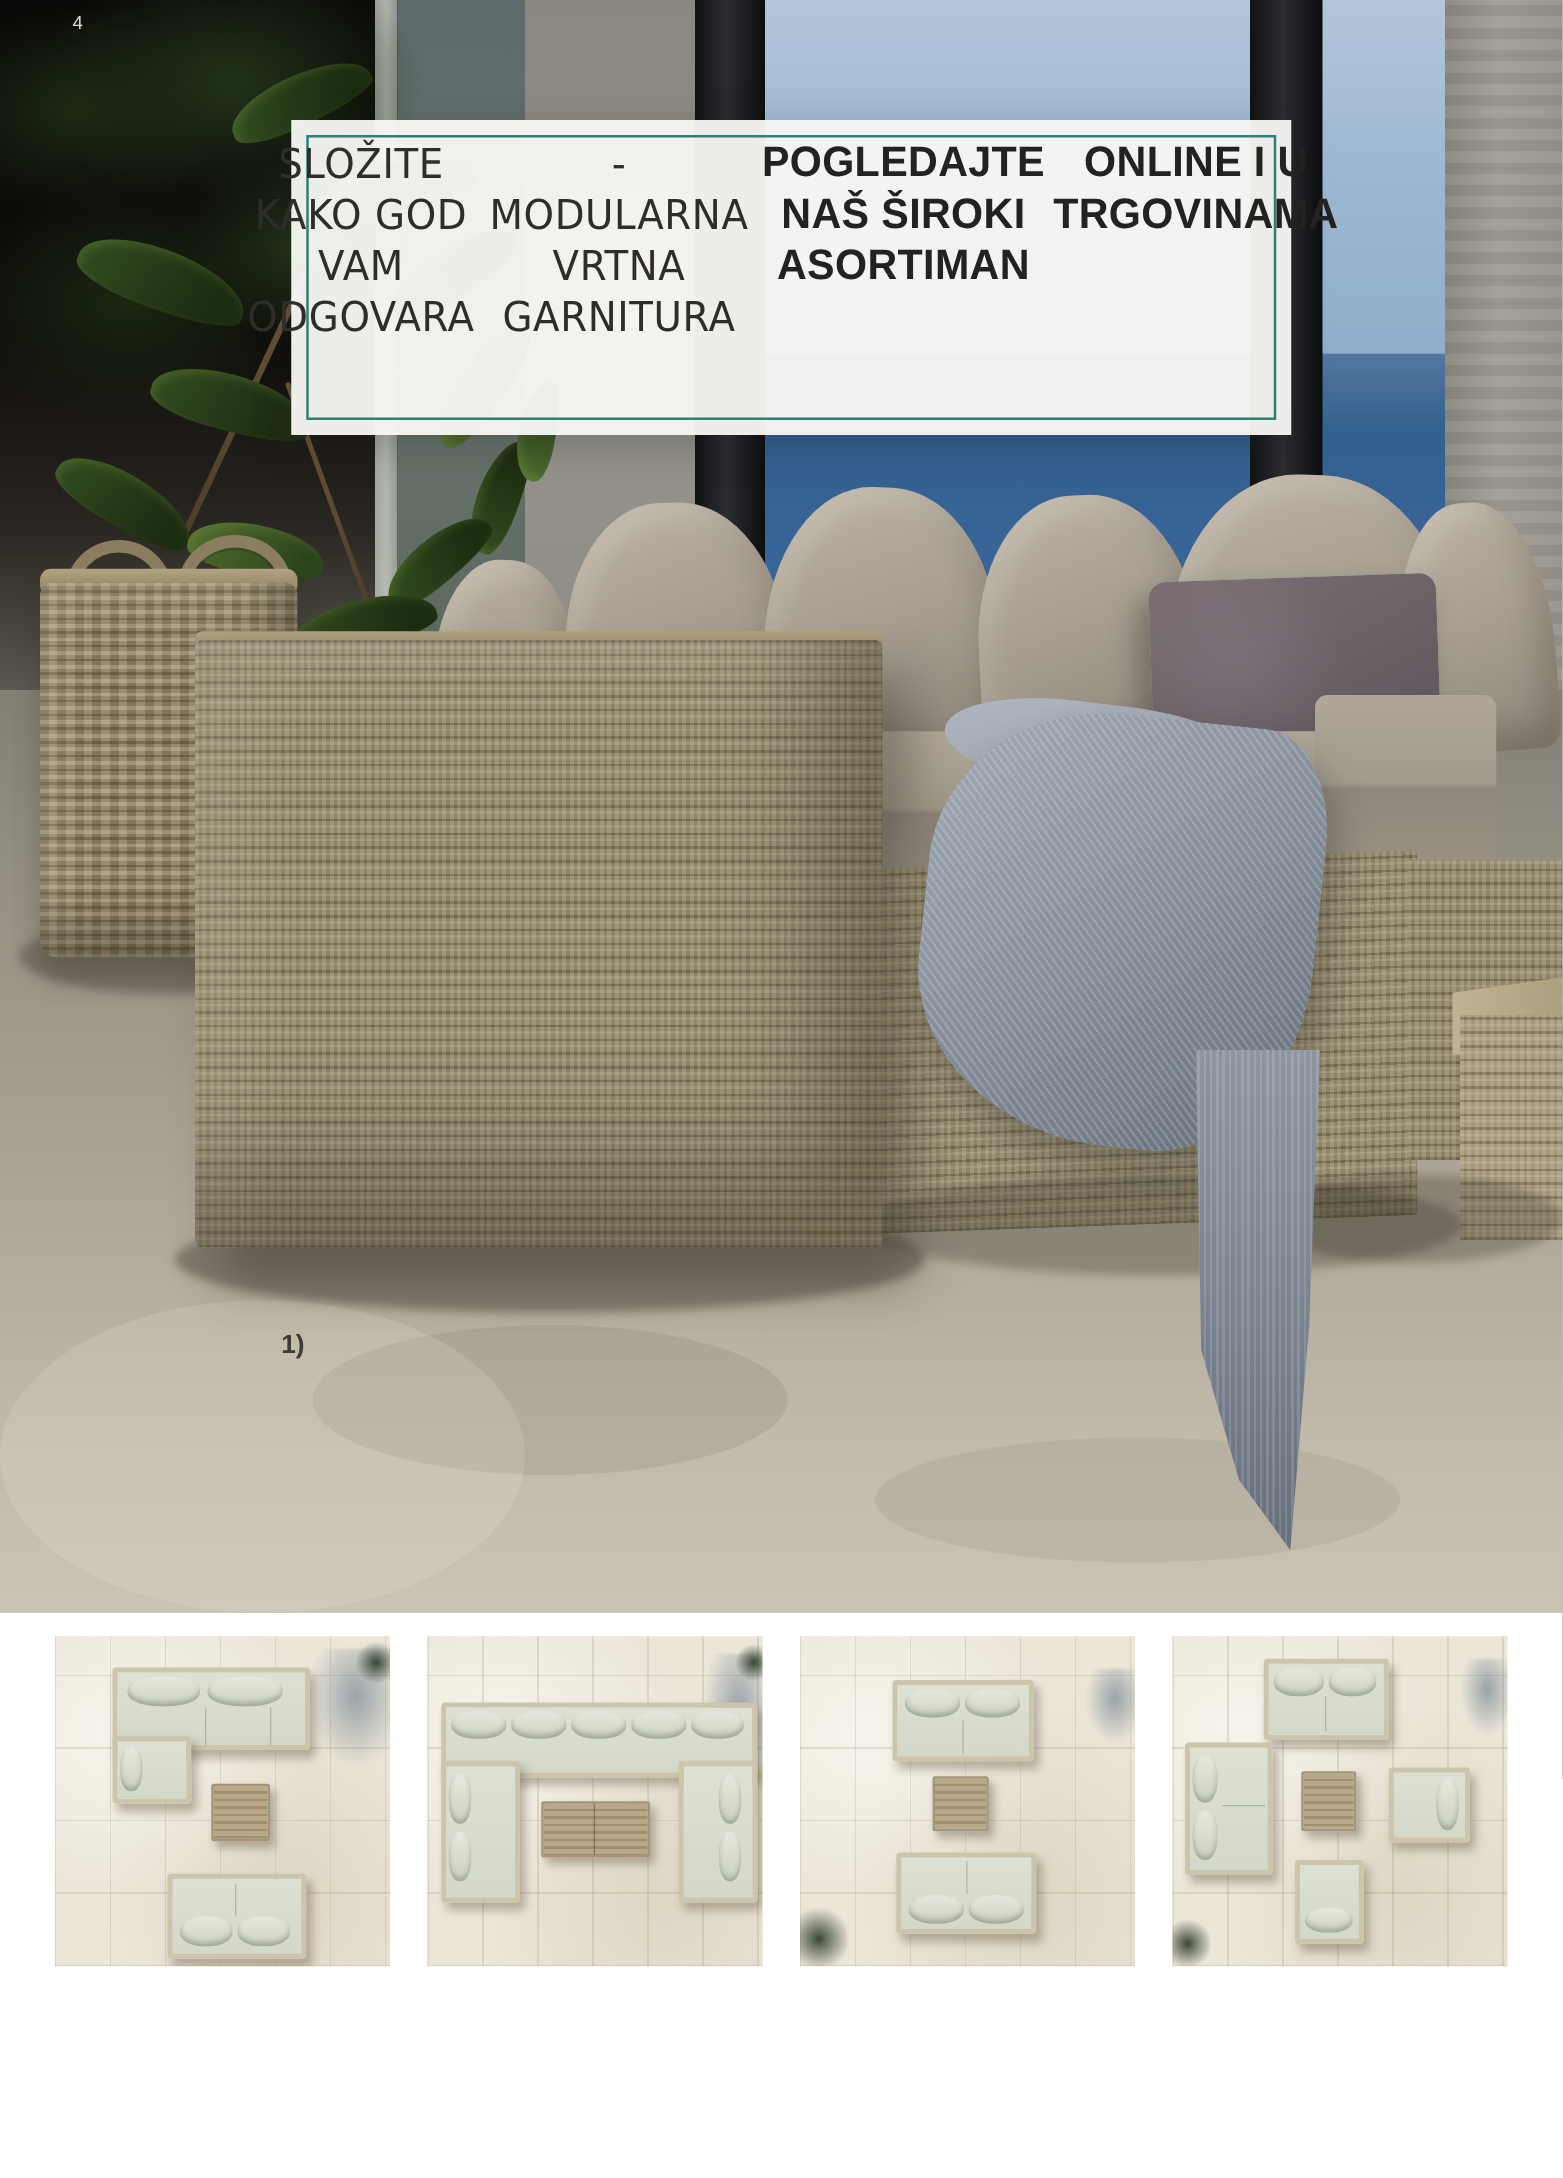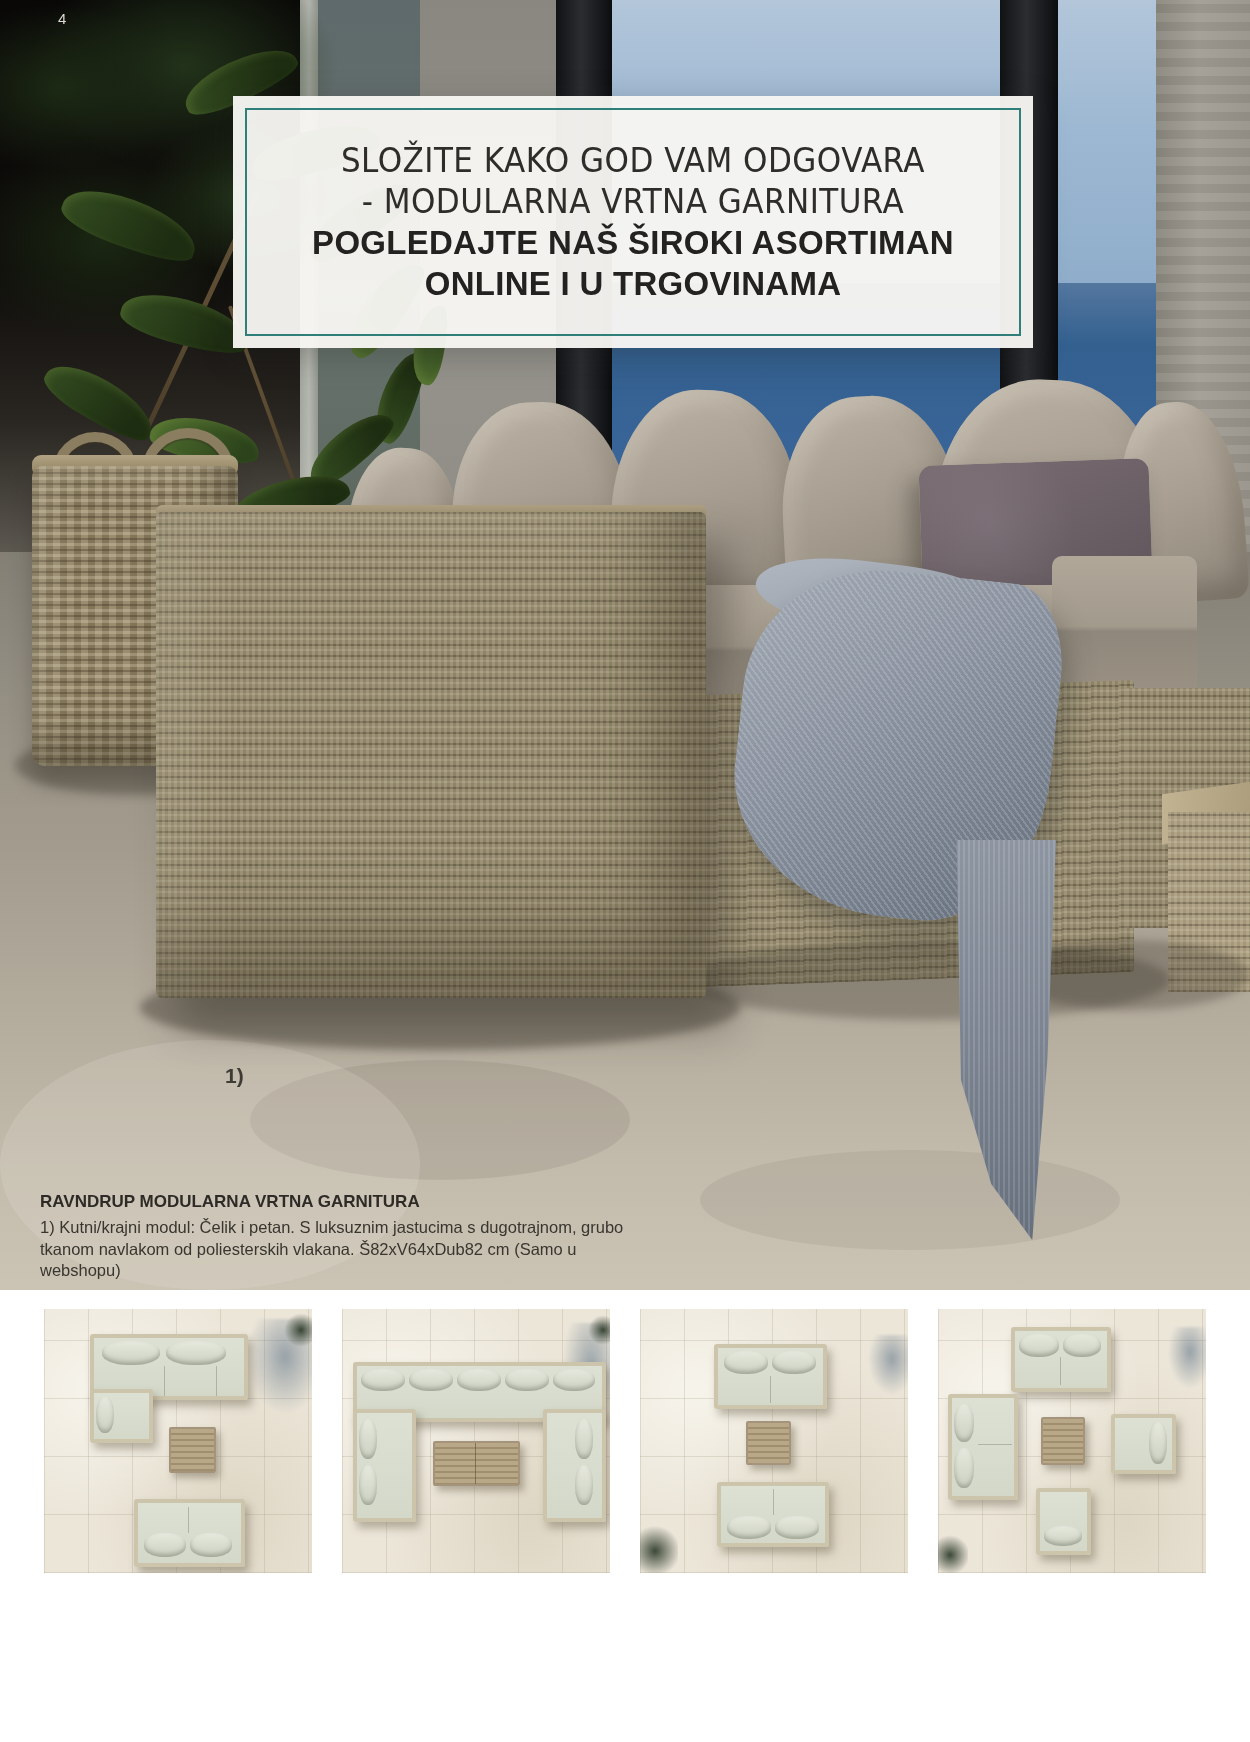--- a/index.html
+++ b/index.html
@@ -35,21 +35,21 @@
   .handle{position:absolute;border:10px solid #8b7d60;border-radius:50%;background:transparent;box-shadow:inset 0 0 0 2px rgba(60,50,35,.4);}
   .basket{left:32px;top:466px;width:206px;height:300px;border-radius:10px 10px 14px 14px;background-color:#8f8163;background-image:repeating-linear-gradient(0deg,rgba(255,246,220,.22) 0 3px,rgba(0,0,0,0) 3px 6px,rgba(50,42,26,.3) 6px 8px,rgba(0,0,0,0) 8px 11px),repeating-linear-gradient(90deg,rgba(70,60,40,.18) 0 7px,rgba(255,250,230,.1) 7px 14px);box-shadow:inset -18px -24px 40px rgba(40,34,22,.4),inset 14px 10px 30px rgba(255,248,228,.18),0 16px 22px rgba(45,40,30,.3);}
   .basket-rim{left:32px;top:455px;width:206px;height:22px;background:linear-gradient(180deg,#b0a283,#93855f);border-radius:9px;}
   .throw-main{left:738px;top:572px;width:315px;height:345px;background:repeating-linear-gradient(48deg,rgba(240,244,248,.18) 0 2px,rgba(0,0,0,0) 2px 5px),linear-gradient(140deg,#a2aab4 0%,#8b93a0 40%,#747d8a 75%,#636c79 100%);border-radius:45% 18% 38% 52%/38% 26% 46% 40%;box-shadow:10px 18px 28px rgba(50,48,42,.35);transform:rotate(6deg);}
   .throw-fold{left:755px;top:563px;width:250px;height:70px;background:linear-gradient(160deg,#b2b9c2,#8f97a3);border-radius:50%/60%;transform:rotate(7deg);}
   .throw-tail{left:948px;top:840px;width:108px;height:400px;background:repeating-linear-gradient(90deg,rgba(240,244,248,.15) 0 2px,rgba(0,0,0,0) 2px 5px),linear-gradient(180deg,#8d95a1 0%,#7a828f 55%,#666f7c 100%);clip-path:polygon(8% 0,100% 0,92% 55%,78% 100%,40% 86%,12% 60%);}
   .shad{border-radius:50%;filter:blur(4px);}
 
   .pagenum{left:58px;top:10px;font-size:15px;color:#ddd9d4;letter-spacing:.5px;}
   .infobox{left:233px;top:96px;width:800px;height:252px;background:rgba(247,246,243,.96);box-shadow:0 8px 30px rgba(30,30,30,.25);}
-  .infobox .inner{position:absolute;left:12px;right:12px;top:12px;bottom:12px;border:2px solid #2e7e79;display:flex;flex-direction:column;justify-content:center;text-align:center;}
+  .infobox .inner{position:absolute;left:12px;right:12px;top:12px;bottom:12px;border:2px solid #2e7e79;display:flex;flex-direction:row;justify-content:center;text-align:center;}
   .ob-light{font-size:33px;color:#2f2d2a;line-height:41px;letter-spacing:.5px;transform:scaleX(.94);font-family:"DejaVu Sans",sans-serif;font-weight:400;}
   .ob-bold{font-size:34px;color:#232220;line-height:41px;letter-spacing:.3px;font-weight:700;transform:scaleX(.97);}
   .marker{left:225px;top:1064px;font-size:21px;font-weight:700;color:#3e3b35;}
   .product{left:40px;top:1192px;width:620px;}
   .pi-title{font-size:17px;font-weight:700;color:#2e2b27;margin-bottom:5px;}
   .pi-line{font-size:16.5px;color:#39362f;line-height:21.5px;}
 
   
   .headline{margin:24px 0 0 0;text-align:center;font-weight:400;}
   .hl{display:block;font-size:41px;line-height:49px;color:#3d3c3a;font-family:"DejaVu Sans",sans-serif;transform:scaleX(.88);letter-spacing:.5px;}
@@ -140,25 +140,20 @@
     <div class="abs pagenum">4</div>
     <div class="abs infobox">
       <div class="inner">
         <div class="ob-light">SLOŽITE KAKO GOD VAM ODGOVARA</div>
         <div class="ob-light">- MODULARNA VRTNA GARNITURA</div>
         <div class="ob-bold">POGLEDAJTE NAŠ ŠIROKI ASORTIMAN</div>
         <div class="ob-bold">ONLINE I U TRGOVINAMA</div>
       </div>
     </div>
     <div class="abs marker">1)</div>
-    <div class="abs product">
-      <div class="pi-title">RAVNDRUP MODULARNA VRTNA GARNITURA</div>
-      <div class="pi-line">1) Kutni/krajni modul: Čelik i petan. S luksuznim jastucima s dugotrajnom, grubo</div>
-      <div class="pi-line">tkanom navlakom od poliesterskih vlakana. Š82xV64xDub82 cm (Samo u webshopu)</div>
-    </div>
   </section>
 
 
   <div class="thumbs">
 
     <div class="thumb">
       <div class="pshadow" style="right:-12px;top:10px;width:78px;height:95px;"></div>
       <div class="pbit" style="right:-6px;top:4px;width:34px;height:34px;"></div>
       <div class="mod" style="left:46px;top:25px;width:150px;height:58px;">
         <div class="pw" style="left:8px;top:3px;width:58px;height:24px;"></div>

